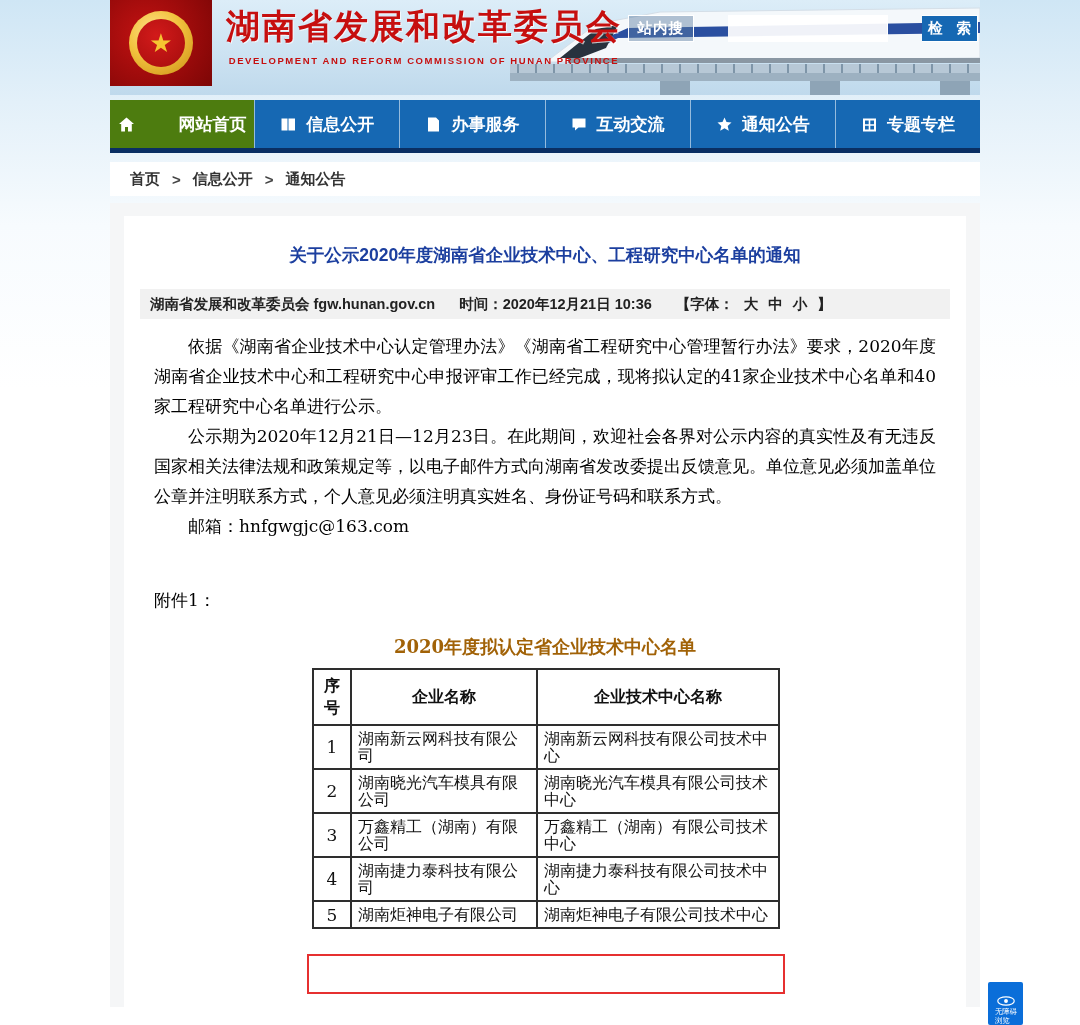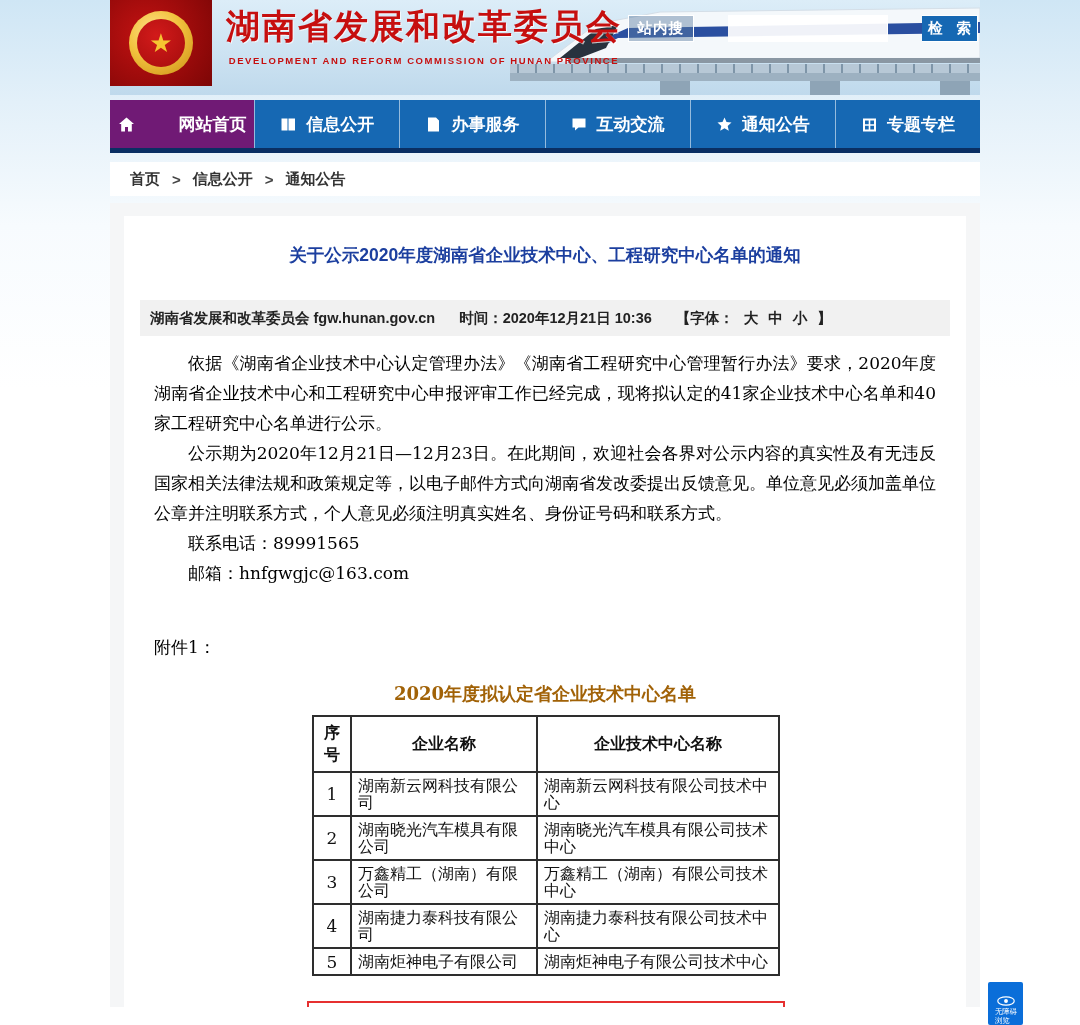--- a/index.html
+++ b/index.html
@@ -59,42 +59,42 @@
 
   
   .nav { margin-top:5px; }
   .nav-row { display:flex; height:48px; background:#1668b3; }
   .nav-item {
     flex:1; display:flex; align-items:center; justify-content:center; gap:9px;
     color:#fff; font-size:17px; font-weight:bold; cursor:pointer;
     border-left:1px solid rgba(255,255,255,.55);
   }
   .nav-item:first-child { border-left:none; }
-  .nav-item.active { background:#701a75;gap:44px; }
+  .nav-item.active { background:#4d7c0f;gap:44px; }
   .nav-item svg { width:17px; height:17px; fill:#ffffff; }
   .nav-strip { height:5px; background:#0a2f63; }
 
   
   .breadcrumb {
     margin-top:9px; height:34px; background:#ffffff;
     display:flex; align-items:center; gap:12px; padding-left:20px;
     font-size:15px; font-weight:bold; color:#333;
   }
   .crumb { cursor:pointer; }
   .crumb-sep { color:#444; font-weight:bold; }
 
   
   .panel { margin-top:7px; background:#f5f6f7; padding:13px 14px 0; height:804px; }
   .card { background:#ffffff; height:100%; padding-top:27px; overflow:hidden; }
   .article-title {
     margin:0 30px; text-align:center;
     font-size:17.5px; font-weight:bold; color:#1c3f9f;
   }
   .meta {
-    margin:33px 16px 0; background:#f1f1f1; height:36px;
+    margin:22px 16px 0; background:#f1f1f1; height:30px;
     display:flex; align-items:center; gap:24px; padding:0 10px;
     font-size:14.5px; font-weight:bold; color:#222; white-space:nowrap;
   }
   .meta .font-sizes { display:flex; gap:10px; }
   .meta .font-size-link { cursor:pointer; }
   .article-body {
     margin:12px 30px 0; font-family:"DejaVu Serif","Liberation Serif",serif;
     font-size:17px; line-height:30px; color:#000; text-align:justify;
   }
   .article-body p { text-indent:2em; }
@@ -255,21 +255,20 @@
             </span>
           <span>】</span>
         </span>
       </div>
 
       <div class="article-body">
         <div id="paragraphs">
             <p>依据《湖南省企业技术中心认定管理办法》《湖南省工程研究中心管理暂行办法》要求，2020年度湖南省企业技术中心和工程研究中心申报评审工作已经完成，现将拟认定的41家企业技术中心名单和40家工程研究中心名单进行公示。</p>
             <p>公示期为2020年12月21日—12月23日。在此期间，欢迎社会各界对公示内容的真实性及有无违反国家相关法律法规和政策规定等，以电子邮件方式向湖南省发改委提出反馈意见。单位意见必须加盖单位公章并注明联系方式，个人意见必须注明真实姓名、身份证号码和联系方式。</p>
           </div>
-        <div class="contact-line">联系电话：89991565</div>
         <div class="contact-line">邮箱：hnfgwgjc@163.com</div>
         <div class="attachment">附件1：</div>
       </div>
 
       <div class="table-title">2020年度拟认定省企业技术中心名单</div>
 
       <div class="tablewrap" id="tablewrap">
         <table class="center-list">
           <colgroup>
               <col class="c-no">

